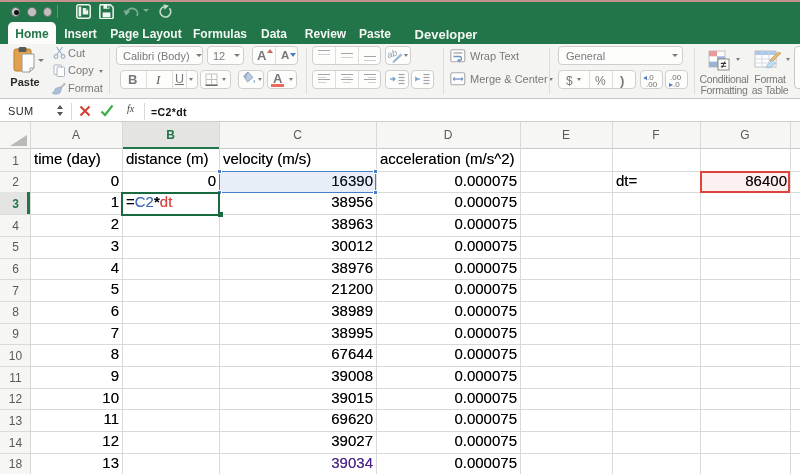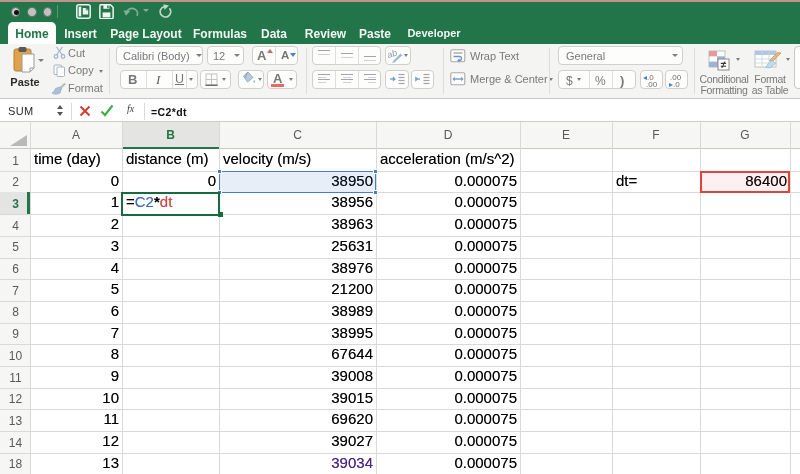--- a/index.html
+++ b/index.html
@@ -39,21 +39,21 @@
 <path d="M4.4 0.2 L10 1.4 L5.6 5.8 Z" fill="#dcebe0"></path>
 </svg>
 <div class="ab" style="left:8px;top:22px;width:48px;height:22px;background:#fdfdfc;border-radius:5px 5px 0 0"></div>
 <div class="ab" style="left:-318.0px;top:27px;width:700px;text-align:center;font-size:12px;font-weight:700;color:#227449">Home</div>
 <div class="ab" style="left:-269.5px;top:27px;width:700px;text-align:center;font-size:12px;font-weight:700;color:#f2f7f2">Insert</div>
 <div class="ab" style="left:-204.0px;top:27px;width:700px;text-align:center;font-size:12px;font-weight:700;color:#f2f7f2">Page Layout</div>
 <div class="ab" style="left:-130.0px;top:27px;width:700px;text-align:center;font-size:12px;font-weight:700;color:#f2f7f2">Formulas</div>
 <div class="ab" style="left:-76.0px;top:27px;width:700px;text-align:center;font-size:12px;font-weight:700;color:#f2f7f2">Data</div>
 <div class="ab" style="left:-24.5px;top:27px;width:700px;text-align:center;font-size:12px;font-weight:700;color:#f2f7f2">Review</div>
 <div class="ab" style="left:25.0px;top:27px;width:700px;text-align:center;font-size:12px;font-weight:700;color:#f2f7f2">Paste</div>
-<div class="ab" style="left:84.0px;top:27px;width:700px;text-align:center;font-size:11px;font-weight:700;color:#f2f7f2">Developer</div>
+<div class="ab" style="left:96px;top:27px;width:700px;text-align:center;font-size:13px;font-weight:700;color:#f2f7f2">Developer</div>
 <div class="ab" style="left:0;top:44px;width:800px;height:55px;background:#f4f4f2;border-bottom:1px solid #c6c6c4"></div>
 <svg class="ab" style="left:11px;top:46px" width="28" height="28" viewBox="0 0 28 28">
 <rect x="3" y="3" width="17" height="22" rx="2" fill="#e2a14f" stroke="#b57f35" stroke-width="1"></rect>
 <rect x="7.5" y="1" width="8" height="5" rx="1.5" fill="#5a5a58"></rect>
 <path d="M11 8 h12 v14 l-4 4 h-8 z" fill="#fdfdfd" stroke="#9a9a98" stroke-width="1"></path>
 <path d="M19 26 v-4 h4" fill="none" stroke="#9a9a98" stroke-width="1"></path>
 </svg>
 <div class="ab" style="left:38px;top:59px;width:0;height:0;border-left:3.2px solid transparent;border-right:3.2px solid transparent;border-top:3.8000000000000003px solid #7c7c7a"></div>
 <div class="ab" style="left:0px;top:76px;width:50px;text-align:center;font-size:11px;font-weight:700;color:#2b2b2b">Paste</div>
 <svg class="ab" style="left:53px;top:46px" width="13" height="13" viewBox="0 0 13 13">
@@ -312,24 +312,24 @@
 <div class="ab" style="left:30px;top:279.2px;width:92px;height:21.7px;line-height:20.5px;padding-right:3px;text-align:right;font-size:15px;color:#000;text-shadow:0 0 0.5px rgba(0,0,0,0.55);">5</div>
 <div class="ab" style="left:30px;top:300.9px;width:92px;height:21.7px;line-height:20.5px;padding-right:3px;text-align:right;font-size:15px;color:#000;text-shadow:0 0 0.5px rgba(0,0,0,0.55);">6</div>
 <div class="ab" style="left:30px;top:322.6px;width:92px;height:21.7px;line-height:20.5px;padding-right:3px;text-align:right;font-size:15px;color:#000;text-shadow:0 0 0.5px rgba(0,0,0,0.55);">7</div>
 <div class="ab" style="left:30px;top:344.3px;width:92px;height:21.7px;line-height:20.5px;padding-right:3px;text-align:right;font-size:15px;color:#000;text-shadow:0 0 0.5px rgba(0,0,0,0.55);">8</div>
 <div class="ab" style="left:30px;top:366.0px;width:92px;height:21.7px;line-height:20.5px;padding-right:3px;text-align:right;font-size:15px;color:#000;text-shadow:0 0 0.5px rgba(0,0,0,0.55);">9</div>
 <div class="ab" style="left:30px;top:387.7px;width:92px;height:21.7px;line-height:20.5px;padding-right:3px;text-align:right;font-size:15px;color:#000;text-shadow:0 0 0.5px rgba(0,0,0,0.55);">10</div>
 <div class="ab" style="left:30px;top:409.4px;width:92px;height:21.7px;line-height:20.5px;padding-right:3px;text-align:right;font-size:15px;color:#000;text-shadow:0 0 0.5px rgba(0,0,0,0.55);">11</div>
 <div class="ab" style="left:30px;top:431.1px;width:92px;height:21.7px;line-height:20.5px;padding-right:3px;text-align:right;font-size:15px;color:#000;text-shadow:0 0 0.5px rgba(0,0,0,0.55);">12</div>
 <div class="ab" style="left:30px;top:452.8px;width:92px;height:21.7px;line-height:20.5px;padding-right:3px;text-align:right;font-size:15px;color:#000;text-shadow:0 0 0.5px rgba(0,0,0,0.55);">13</div>
 <div class="ab" style="left:122px;top:170.7px;width:97px;height:21.7px;line-height:20.5px;padding-right:3px;text-align:right;font-size:15px;color:#000;text-shadow:0 0 0.5px rgba(0,0,0,0.55);">0</div>
-<div class="ab" style="left:219px;top:170.7px;width:157px;height:21.7px;line-height:20.5px;padding-right:3px;text-align:right;font-size:15px;color:#000;text-shadow:0 0 0.5px rgba(0,0,0,0.55);">38950</div>
+<div class="ab" style="left:219px;top:170.7px;width:157px;height:21.7px;line-height:20.5px;padding-right:3px;text-align:right;font-size:15px;color:#000;text-shadow:0 0 0.5px rgba(0,0,0,0.55);">16390</div>
 <div class="ab" style="left:219px;top:192.4px;width:157px;height:21.7px;line-height:20.5px;padding-right:3px;text-align:right;font-size:15px;color:#000;text-shadow:0 0 0.5px rgba(0,0,0,0.55);">38956</div>
 <div class="ab" style="left:219px;top:214.1px;width:157px;height:21.7px;line-height:20.5px;padding-right:3px;text-align:right;font-size:15px;color:#000;text-shadow:0 0 0.5px rgba(0,0,0,0.55);">38963</div>
-<div class="ab" style="left:219px;top:235.8px;width:157px;height:21.7px;line-height:20.5px;padding-right:3px;text-align:right;font-size:15px;color:#000;text-shadow:0 0 0.5px rgba(0,0,0,0.55);">25631</div>
+<div class="ab" style="left:219px;top:235.8px;width:157px;height:21.7px;line-height:20.5px;padding-right:3px;text-align:right;font-size:15px;color:#000;text-shadow:0 0 0.5px rgba(0,0,0,0.55);">30012</div>
 <div class="ab" style="left:219px;top:257.5px;width:157px;height:21.7px;line-height:20.5px;padding-right:3px;text-align:right;font-size:15px;color:#000;text-shadow:0 0 0.5px rgba(0,0,0,0.55);">38976</div>
 <div class="ab" style="left:219px;top:279.2px;width:157px;height:21.7px;line-height:20.5px;padding-right:3px;text-align:right;font-size:15px;color:#000;text-shadow:0 0 0.5px rgba(0,0,0,0.55);">21200</div>
 <div class="ab" style="left:219px;top:300.9px;width:157px;height:21.7px;line-height:20.5px;padding-right:3px;text-align:right;font-size:15px;color:#000;text-shadow:0 0 0.5px rgba(0,0,0,0.55);">38989</div>
 <div class="ab" style="left:219px;top:322.6px;width:157px;height:21.7px;line-height:20.5px;padding-right:3px;text-align:right;font-size:15px;color:#000;text-shadow:0 0 0.5px rgba(0,0,0,0.55);">38995</div>
 <div class="ab" style="left:219px;top:344.3px;width:157px;height:21.7px;line-height:20.5px;padding-right:3px;text-align:right;font-size:15px;color:#000;text-shadow:0 0 0.5px rgba(0,0,0,0.55);">67644</div>
 <div class="ab" style="left:219px;top:366.0px;width:157px;height:21.7px;line-height:20.5px;padding-right:3px;text-align:right;font-size:15px;color:#000;text-shadow:0 0 0.5px rgba(0,0,0,0.55);">39008</div>
 <div class="ab" style="left:219px;top:387.7px;width:157px;height:21.7px;line-height:20.5px;padding-right:3px;text-align:right;font-size:15px;color:#000;text-shadow:0 0 0.5px rgba(0,0,0,0.55);">39015</div>
 <div class="ab" style="left:219px;top:409.4px;width:157px;height:21.7px;line-height:20.5px;padding-right:3px;text-align:right;font-size:15px;color:#000;text-shadow:0 0 0.5px rgba(0,0,0,0.55);">69620</div>
 <div class="ab" style="left:219px;top:431.1px;width:157px;height:21.7px;line-height:20.5px;padding-right:3px;text-align:right;font-size:15px;color:#000;text-shadow:0 0 0.5px rgba(0,0,0,0.55);">39027</div>
 <div class="ab" style="left:219px;top:452.8px;width:157px;height:25px;line-height:20.5px;padding-right:3px;text-align:right;font-size:15px;color:#4c1d95;text-shadow:0 0 0.5px rgba(0,0,0,0.55);">39034</div>

